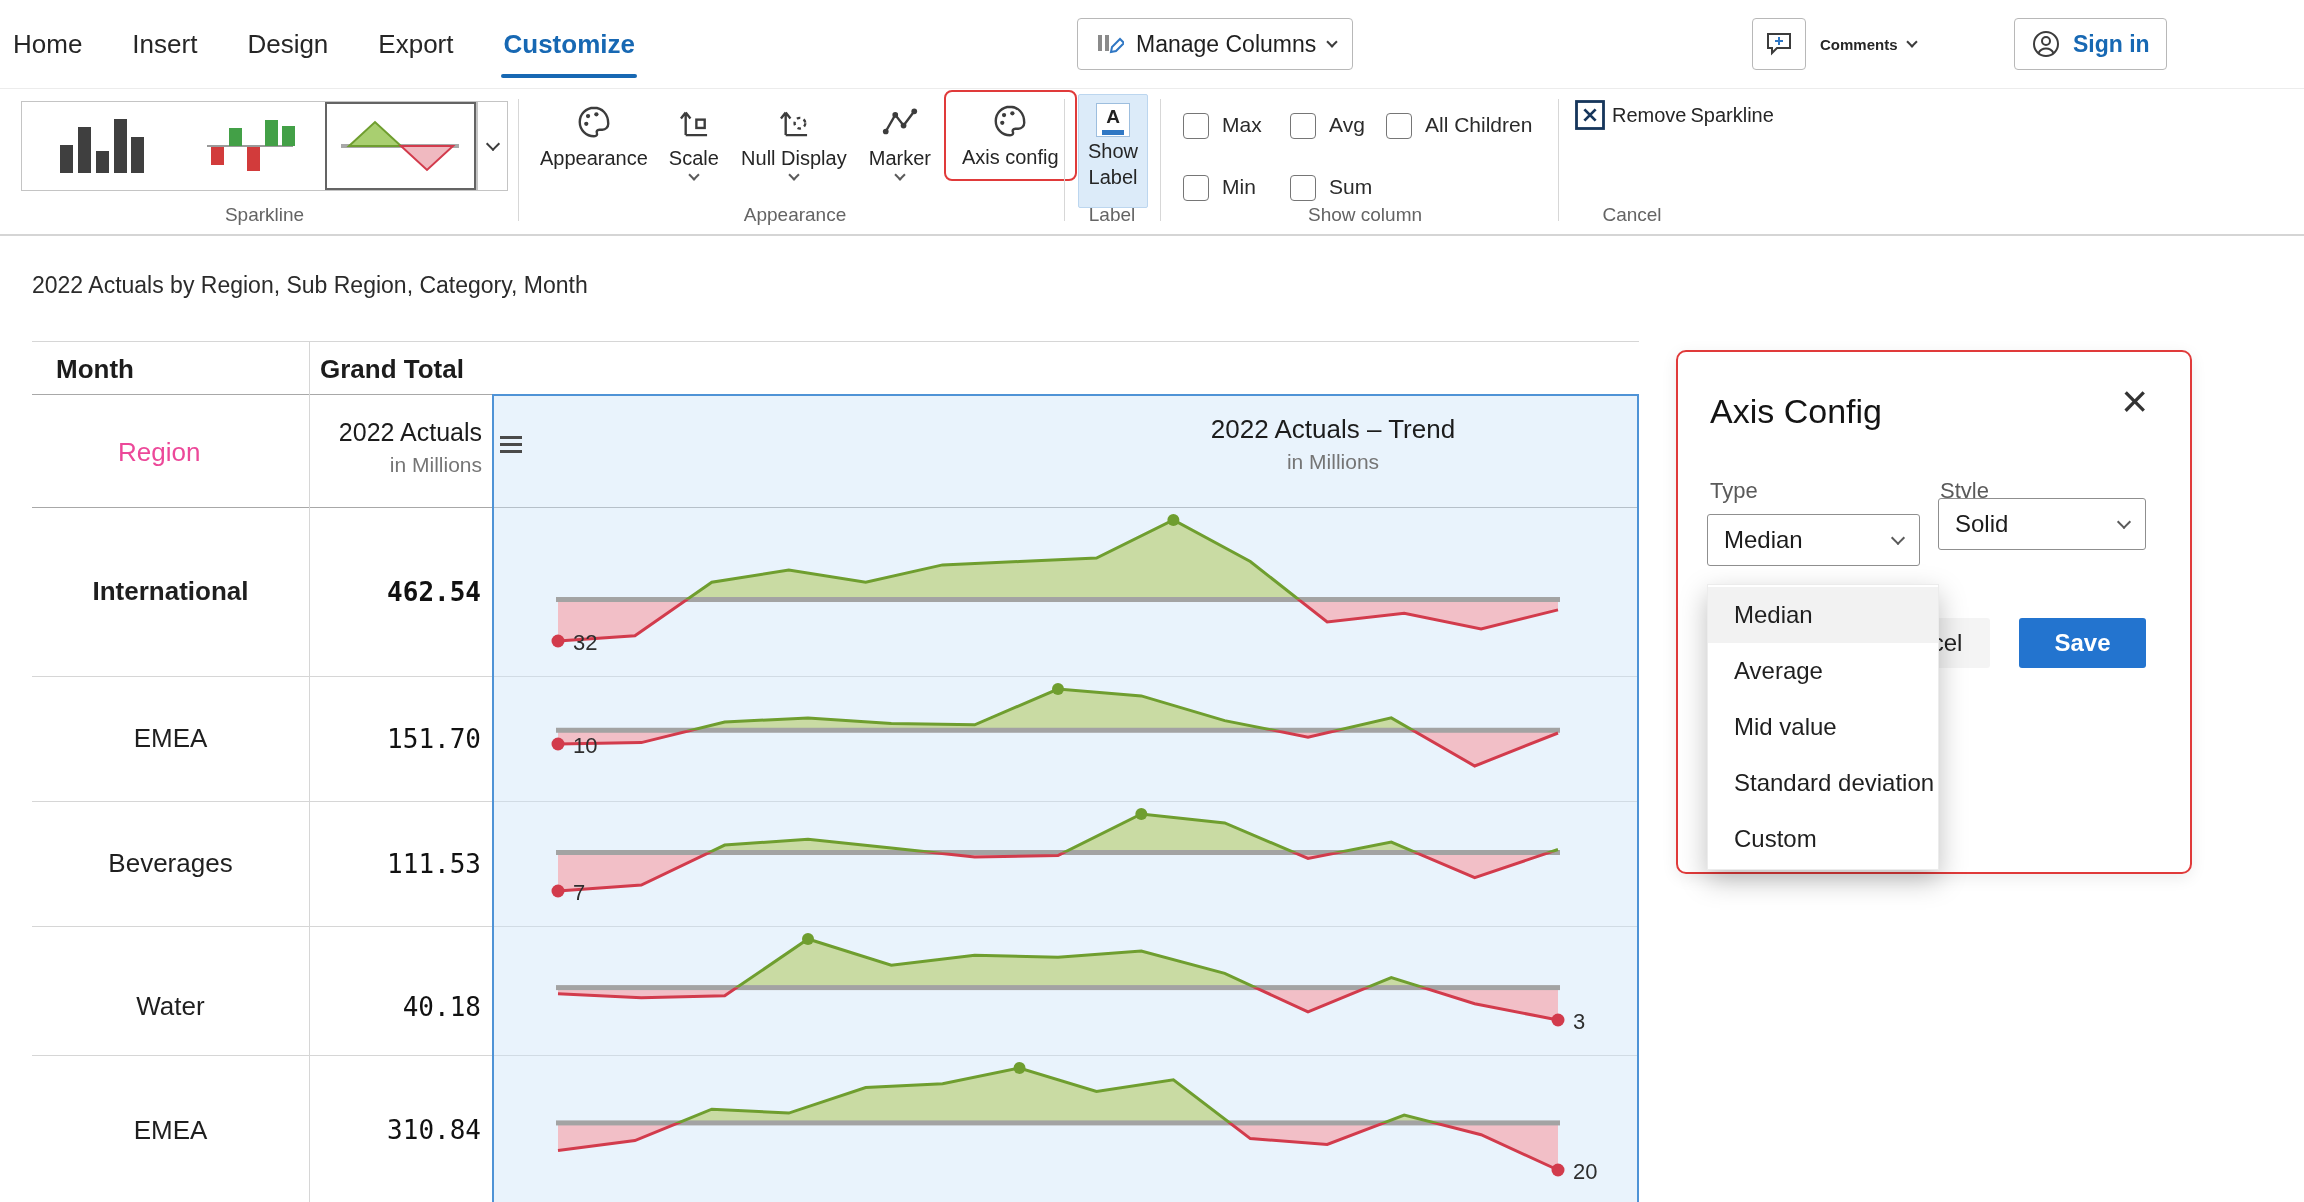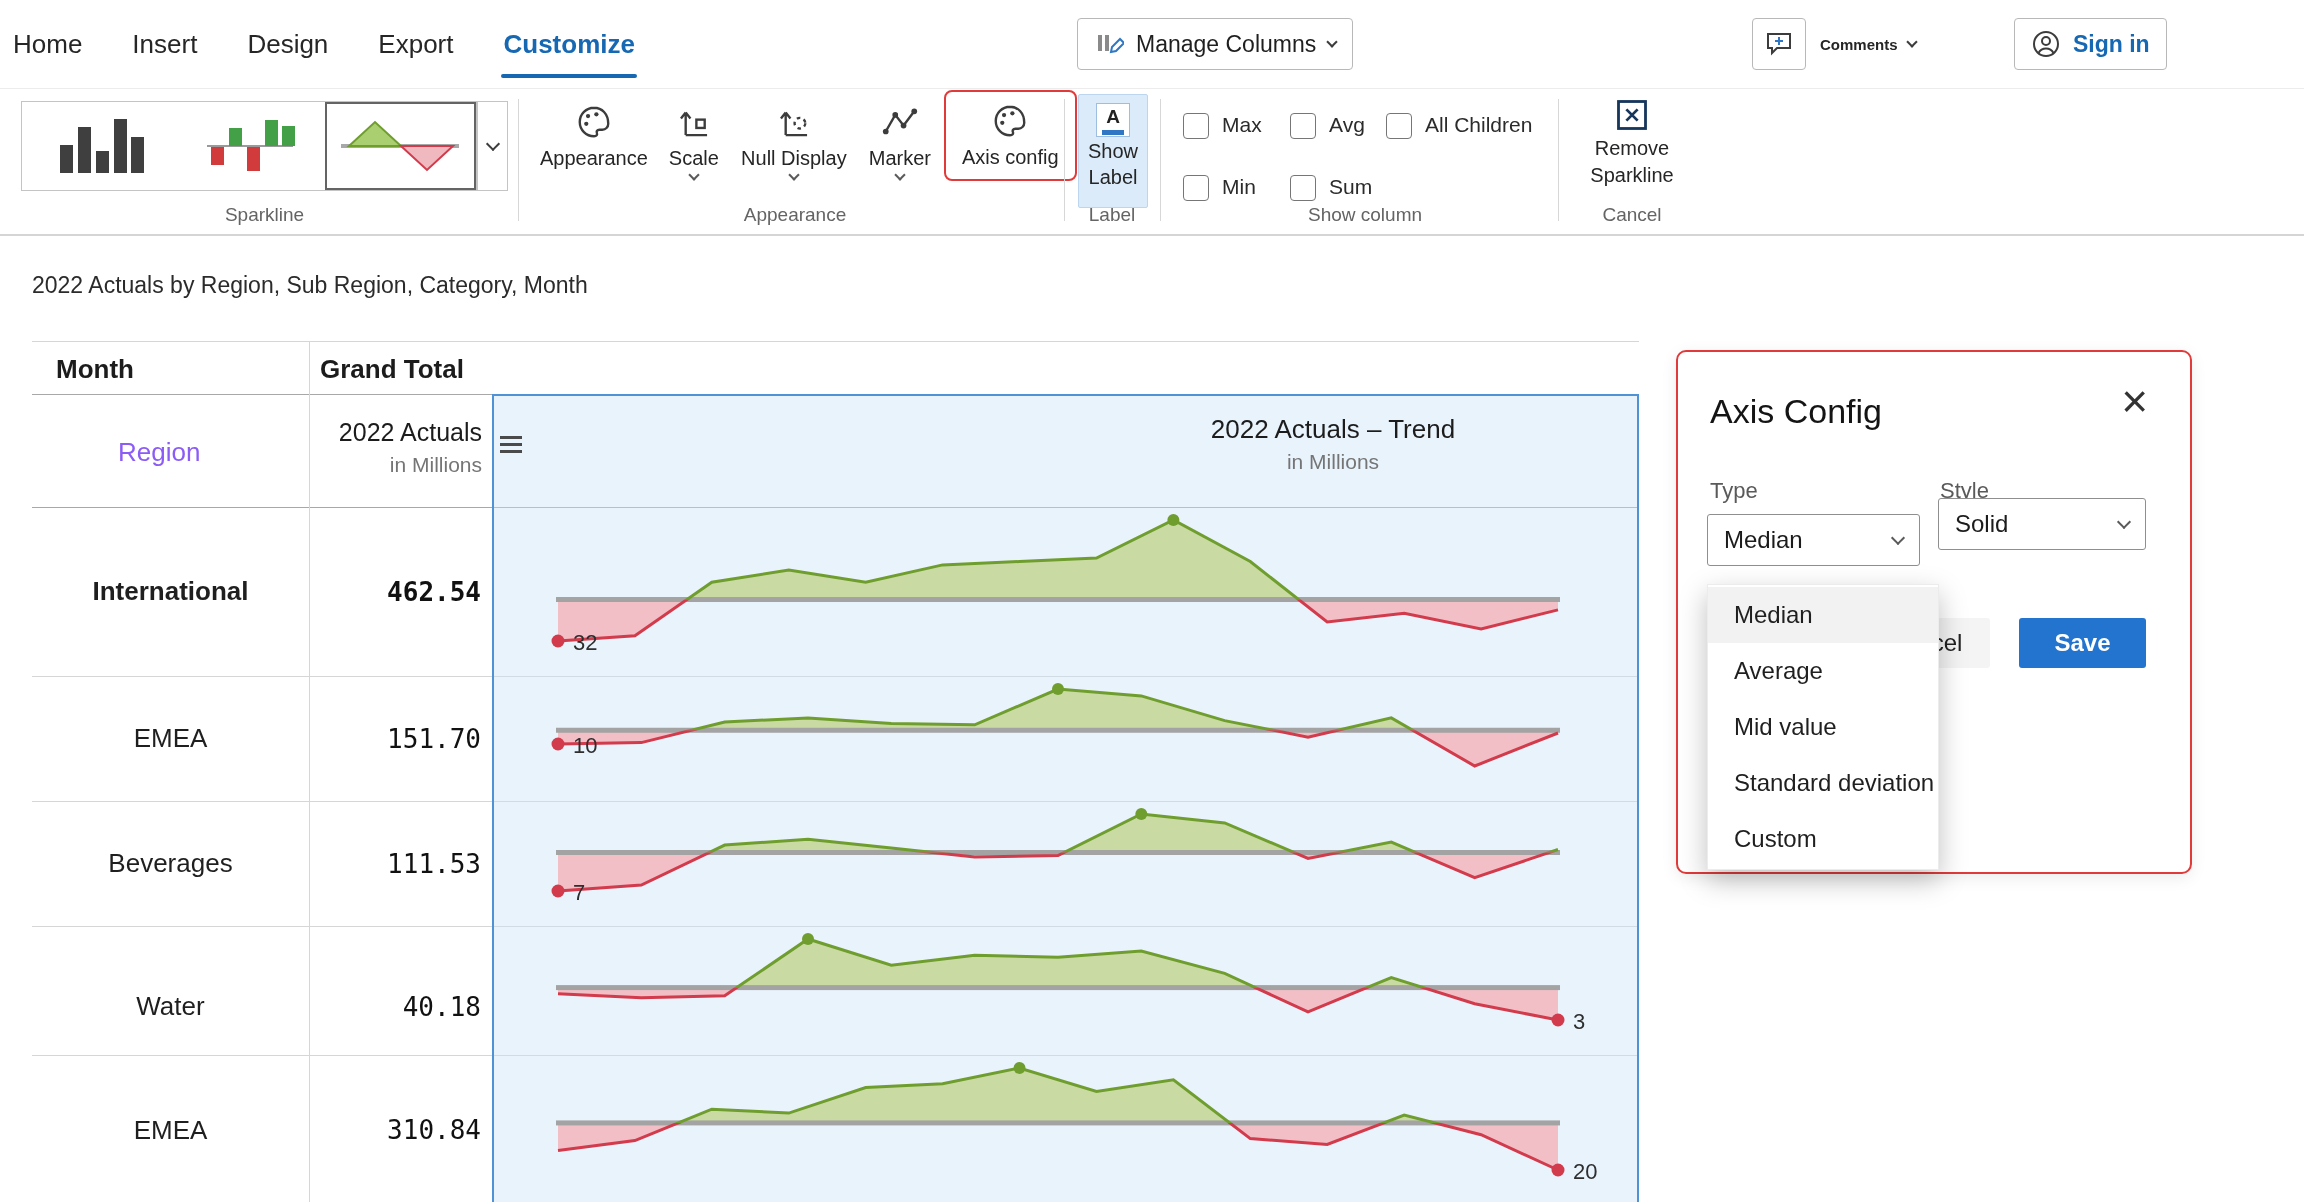--- a/index.html
+++ b/index.html
@@ -35,29 +35,29 @@
 .rb-row{position:absolute;left:532px;top:8px;display:flex;align-items:flex-start}
 .rb-btn{display:flex;flex-direction:column;align-items:center;gap:6px;padding:6px 8px;font-size:20px;color:#262626}
 .rb-btn .rb-lbl{white-space:nowrap}
 .w1{min-width:112px}.w2{min-width:76px}.w3{min-width:124px}.w4{min-width:88px}
 .red-ann{border:2.5px solid var(--annotation);border-radius:8px;padding:4px 8px;margin-top:-7px}
 .show-label-btn{position:absolute;left:1078px;top:5px;width:70px;height:114px;background:#dcebf9;border:1px solid #bcd6ef;display:flex;flex-direction:column;align-items:center;gap:3px;padding-top:8px;font-size:20px;border-radius:2px;color:#262626}
 .a-tile{width:34px;height:34px;border:1px solid #9dbede;background:#fff;display:flex;flex-direction:column;align-items:center;justify-content:center;font-size:19px;font-weight:700;color:#222}
 .a-tile .bar{width:22px;height:5px;background:#2f77c4;margin-top:2px}
 .cbitem{position:absolute;display:flex;align-items:flex-start;gap:13px;font-size:21px;color:#2b2b2b;white-space:nowrap}
 .cbox{width:26px;height:26px;border:1.5px solid #767676;border-radius:4px;background:#fff;flex:none}
-.remove-btn{position:absolute;left:1572px;top:8px;width:120px;display:flex;flex-direction:column;align-items:center;gap:4px;font-size:20px;color:#262626}
+.remove-btn{position:absolute;left:1572px;top:8px;width:120px;display:flex;flex-direction:row;align-items:center;gap:4px;font-size:20px;color:#262626}
 
 
 .page-title{position:absolute;left:32px;top:272px;font-size:23px;color:#2b2b2b}
 .hline{position:absolute;left:32px;width:1607px;height:1px;background:#d6d6d6}
 .hline.dark{background:#a8a8a8}
 .vline{position:absolute;left:309px;top:341px;width:1px;height:861px;background:#d6d6d6}
 .th{position:absolute;font-size:26px;font-weight:700;color:#1c1c1c}
-.sub{position:absolute;font-size:26px;color:#8b5cf6}
+.sub{position:absolute;font-size:26px;color:#ec4899}
 .col2hdr{position:absolute;left:250px;top:418px;width:232px;text-align:right}
 .col2hdr .l1{font-size:25px;color:#1c1c1c}
 .col2hdr .l2{font-size:21px;color:#757575;margin-top:6px}
 .sel-overlay{position:absolute;left:492px;top:394px;width:1147px;height:808px;background:rgba(203,226,247,.42);border:2.5px solid var(--selection-border);border-bottom:none}
 .spark-hdr{position:absolute;left:1071px;top:414px;width:524px;text-align:center}
 .spark-hdr .l1{font-size:26px;color:#1c1c1c}
 .spark-hdr .l2{font-size:21px;color:#757575;margin-top:5px}
 .hamburger{position:absolute;left:500px;top:436px;width:22px}
 .hamburger i{display:block;height:3px;background:#4a4a4a;margin-bottom:4px}
 .trow{position:absolute;left:32px;width:450px}

